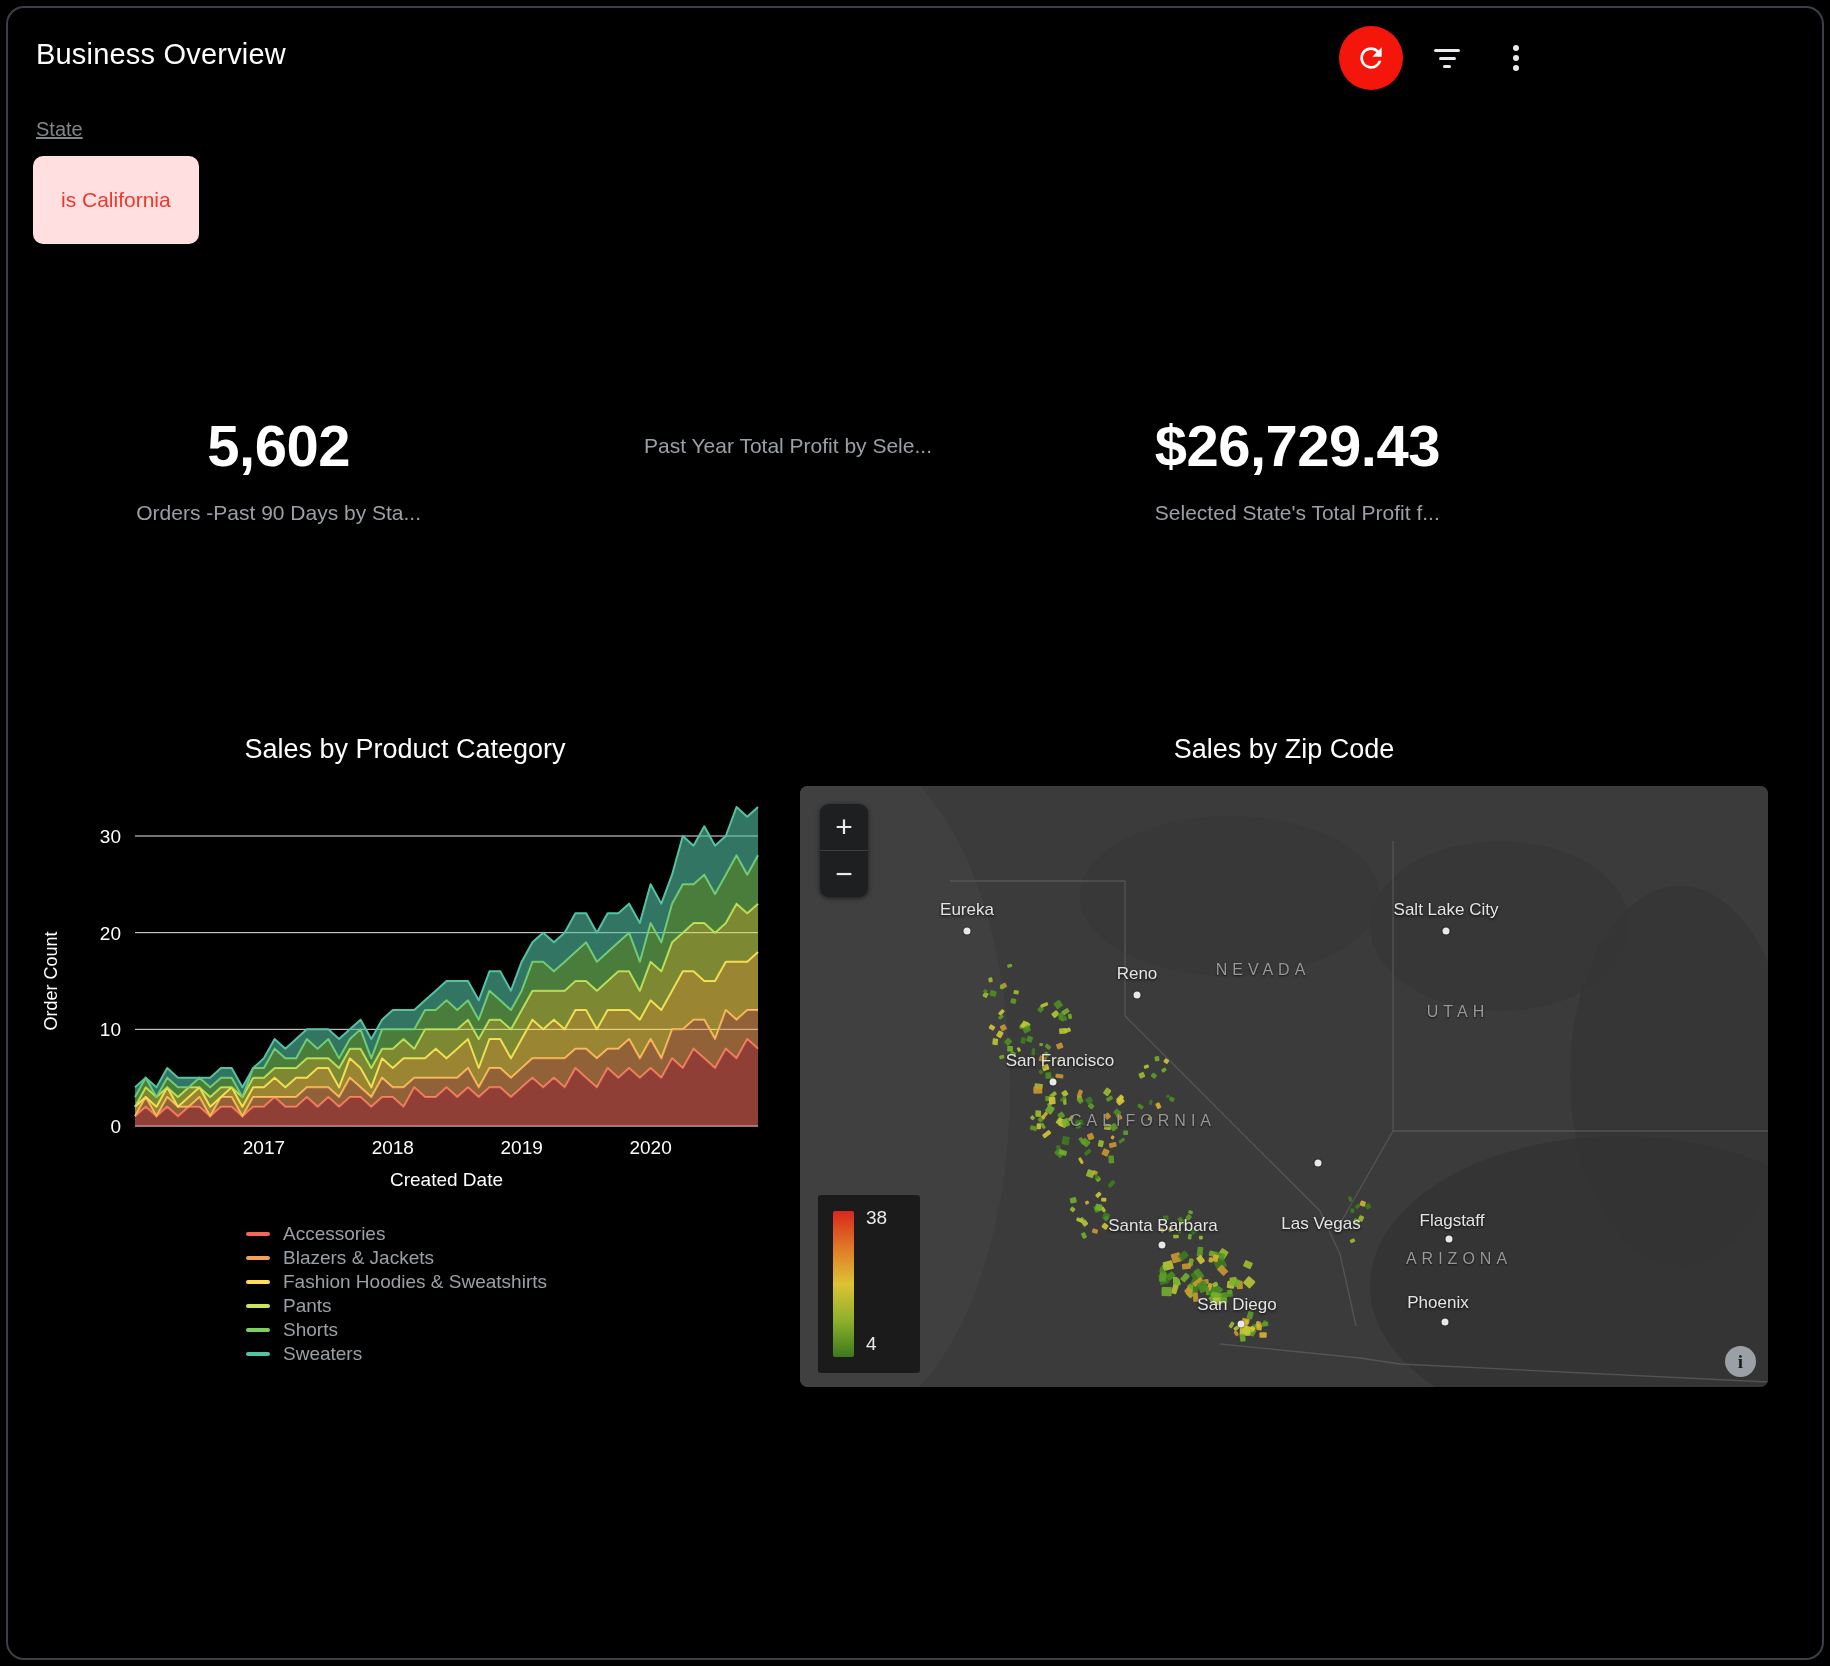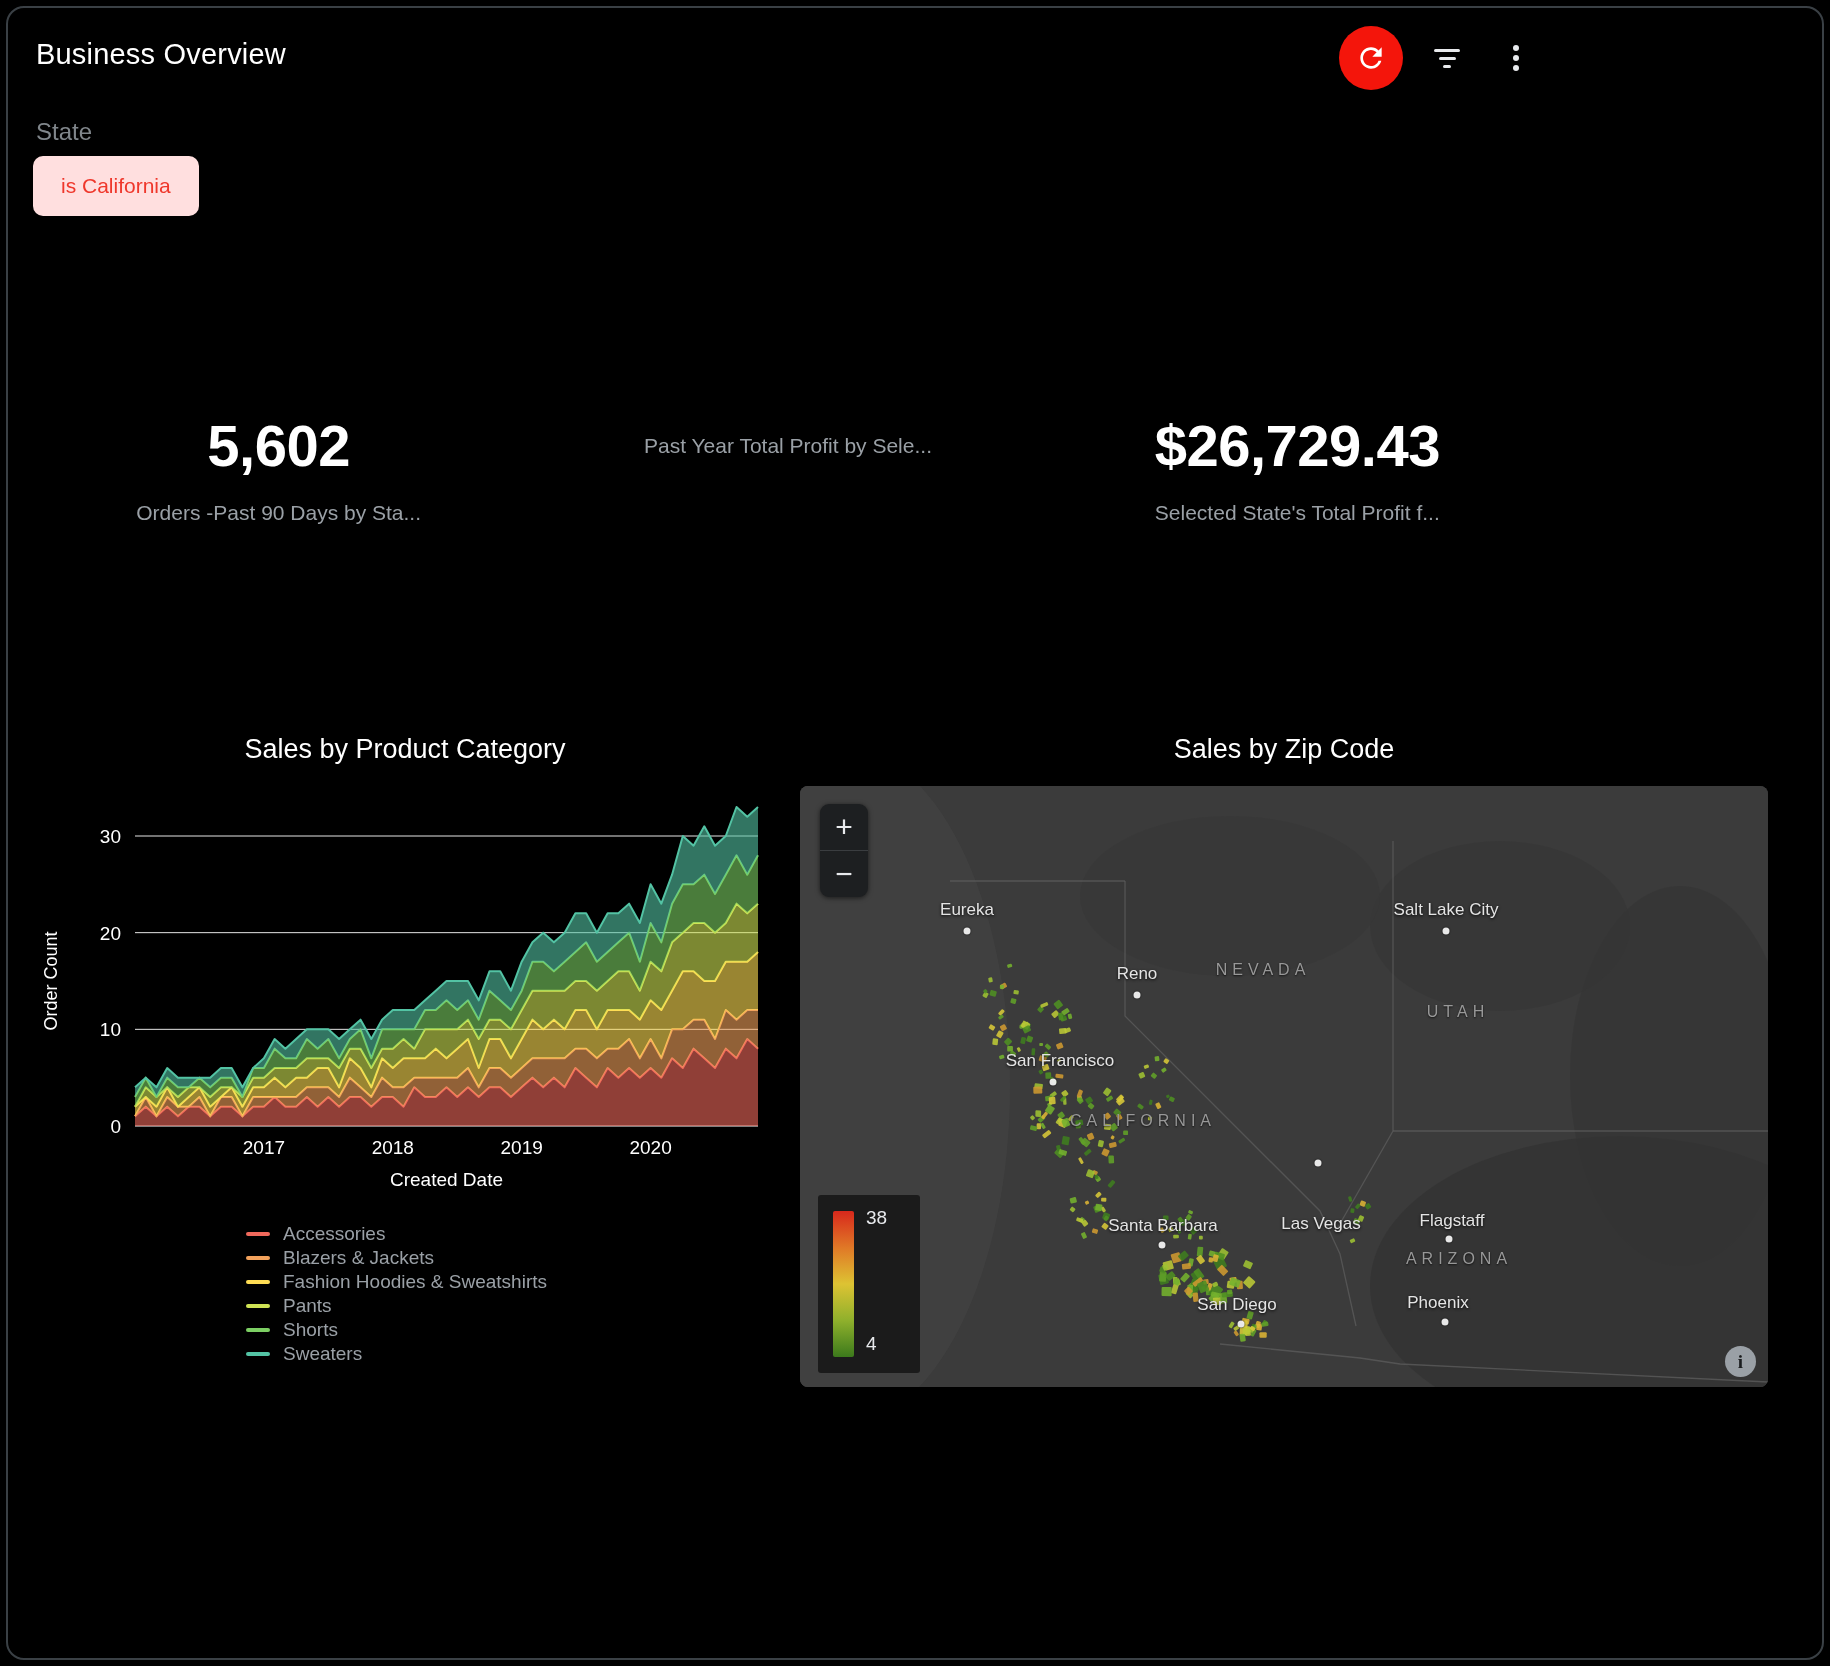--- a/index.html
+++ b/index.html
@@ -9,22 +9,22 @@
   .title{position:absolute;left:36px;top:38px;font-size:29px;font-weight:500;letter-spacing:.2px;color:#fff;}
   .refresh{position:absolute;left:1339px;top:26px;width:64px;height:64px;border-radius:50%;
            border:none;background:var(--accent,#f4150b);display:flex;align-items:center;justify-content:center;cursor:pointer;}
   .iconbtn{position:absolute;top:36px;width:44px;height:44px;background:none;border:none;cursor:pointer;
            display:flex;align-items:center;justify-content:center;}
   .filterbtn{left:1425px;}
   .kebabbtn{left:1494px;}
   .bars span{display:block;height:3px;border-radius:2px;background:#e8eaed;margin:5px auto;}
   .bars .b1{width:26px;} .bars .b2{width:17px;} .bars .b3{width:8px;}
   .dots span{display:block;width:6px;height:6px;border-radius:50%;background:#e8eaed;margin:4px auto;}
-  .state-label{position:absolute;left:36px;top:118px;font-size:24px;color:#80868b;}
-  .pill{position:absolute;left:33px;top:156px;height:60px;line-height:60px;padding:0 28px;border-radius:10px;
+  .state-label{position:absolute;left:36px;top:118px;font-size:20px;color:#80868b;text-decoration:underline;}
+  .pill{position:absolute;left:33px;top:156px;height:60px;line-height:60px;padding:14px 28px;border-radius:10px;
         background:#ffdfdf;color:#ef372b;font-size:21px;cursor:pointer;}
   .kpi-row{position:absolute;left:24px;top:412px;width:1528px;display:flex;}
   .kpi{flex:1;text-align:center;min-width:0;}
   .kpi-value{font-size:58px;font-weight:700;letter-spacing:-.5px;color:#fff;}
   .kpi-label{margin:22px auto 0;font-size:21px;color:#9aa0a6;white-space:nowrap;overflow:hidden;
              text-overflow:ellipsis;max-width:92%;}
   .cat-title{position:absolute;left:10px;top:734px;width:790px;text-align:center;font-size:27px;font-weight:500;}
   #cat-svg{position:absolute;left:25px;top:776px;width:750px;height:424px;}
   .legend{position:absolute;left:246px;top:1222px;}
   .legend-item{display:flex;align-items:center;height:24px;cursor:pointer;}

